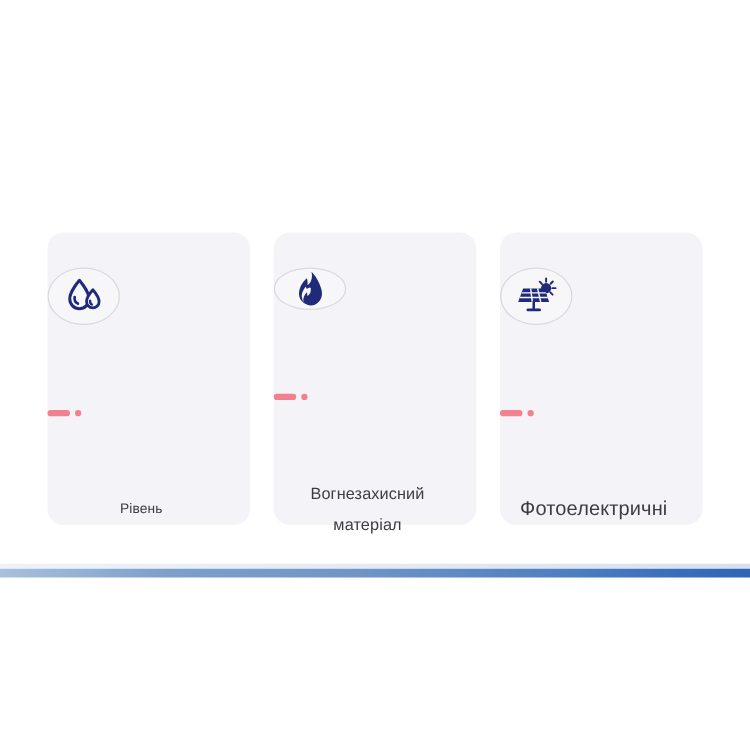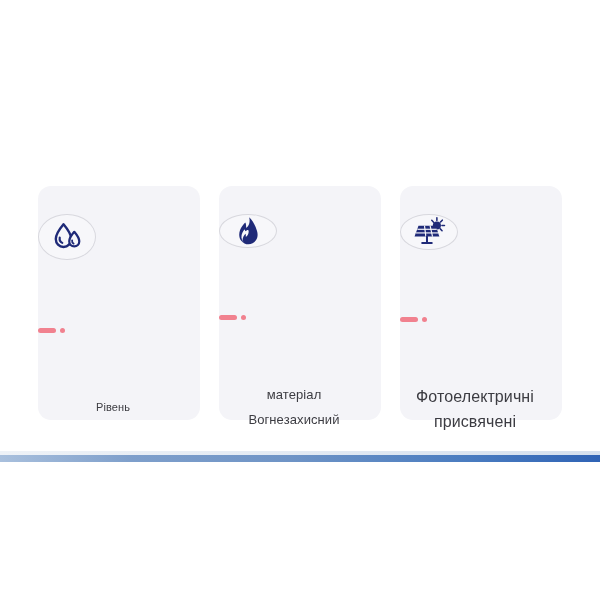--- a/index.html
+++ b/index.html
@@ -162,22 +162,22 @@
             <path d="M23.6 3.2 C23.6 3.2 25.4 9.3 22.7 14.2 C21.4 16.6 19.3 18.0 19.3 18.0 C19.3 18.0 19.9 13.3 18.4 10.4 C18.4 10.4 13.1 15.1 11.0 21.1 C9.2 26.2 9.6 31.3 12.7 35.3 C15.2 38.5 18.9 40.3 22.6 40.3 C26.6 40.3 30.5 38.3 32.9 34.8 C35.5 31.0 35.8 26.3 34.3 21.6 C32.0 14.3 27.9 7.1 23.6 3.2 Z" fill="#1f2a78"></path>
             <path d="M22.9 21.6 C22.9 21.6 23.3 25.4 21.4 27.9 C20.3 29.4 19.0 30.2 19.0 30.2 C19.0 30.2 19.3 27.5 18.6 25.9 C18.6 25.9 16.0 28.6 15.0 31.6 C14.2 34.0 14.6 36.2 16.2 37.9 C16.2 37.9 13.4 35.2 13.0 31.0 C12.6 26.5 15.4 22.0 17.4 19.6 C17.4 19.6 17.8 21.5 18.7 22.4 C20.0 21.2 22.2 19.6 22.9 21.6 Z" fill="#f7f7fa"></path>
           </svg>
         </span>
       </div>
       <div class="divider">
         <span class="dash"></span>
         <span class="dot"></span>
       </div>
       <div class="card-label big">
+        <span class="line">Вогнезахисний</span>
         <span class="line">матеріал</span>
-        <span class="line">Вогнезахисний</span>
       </div>
     </div>
 
     <div class="feature-card">
       <div class="icon-circle">
         <span>
           <svg width="34" height="34" viewBox="0 0 44 44" fill="none" xmlns="http://www.w3.org/2000/svg">
 
             <g stroke="#1f2a78" stroke-width="2" stroke-linecap="round">
               <path d="M32.2 3.6 V7.0"></path>
@@ -201,21 +201,20 @@
             <path d="M13.3 36.2 H25.5" stroke="#1f2a78" stroke-width="2.8" stroke-linecap="round"></path>
           </svg>
         </span>
       </div>
       <div class="divider">
         <span class="dash"></span>
         <span class="dot"></span>
       </div>
       <div class="card-label mid">
         <span class="line">Фотоелектричні</span>
-        <span class="line">присвячені</span>
       </div>
     </div>
 
   </div>
 
   <div class="accent-bar-glow"></div>
   <div class="accent-bar"></div>
 
 </div>
 

